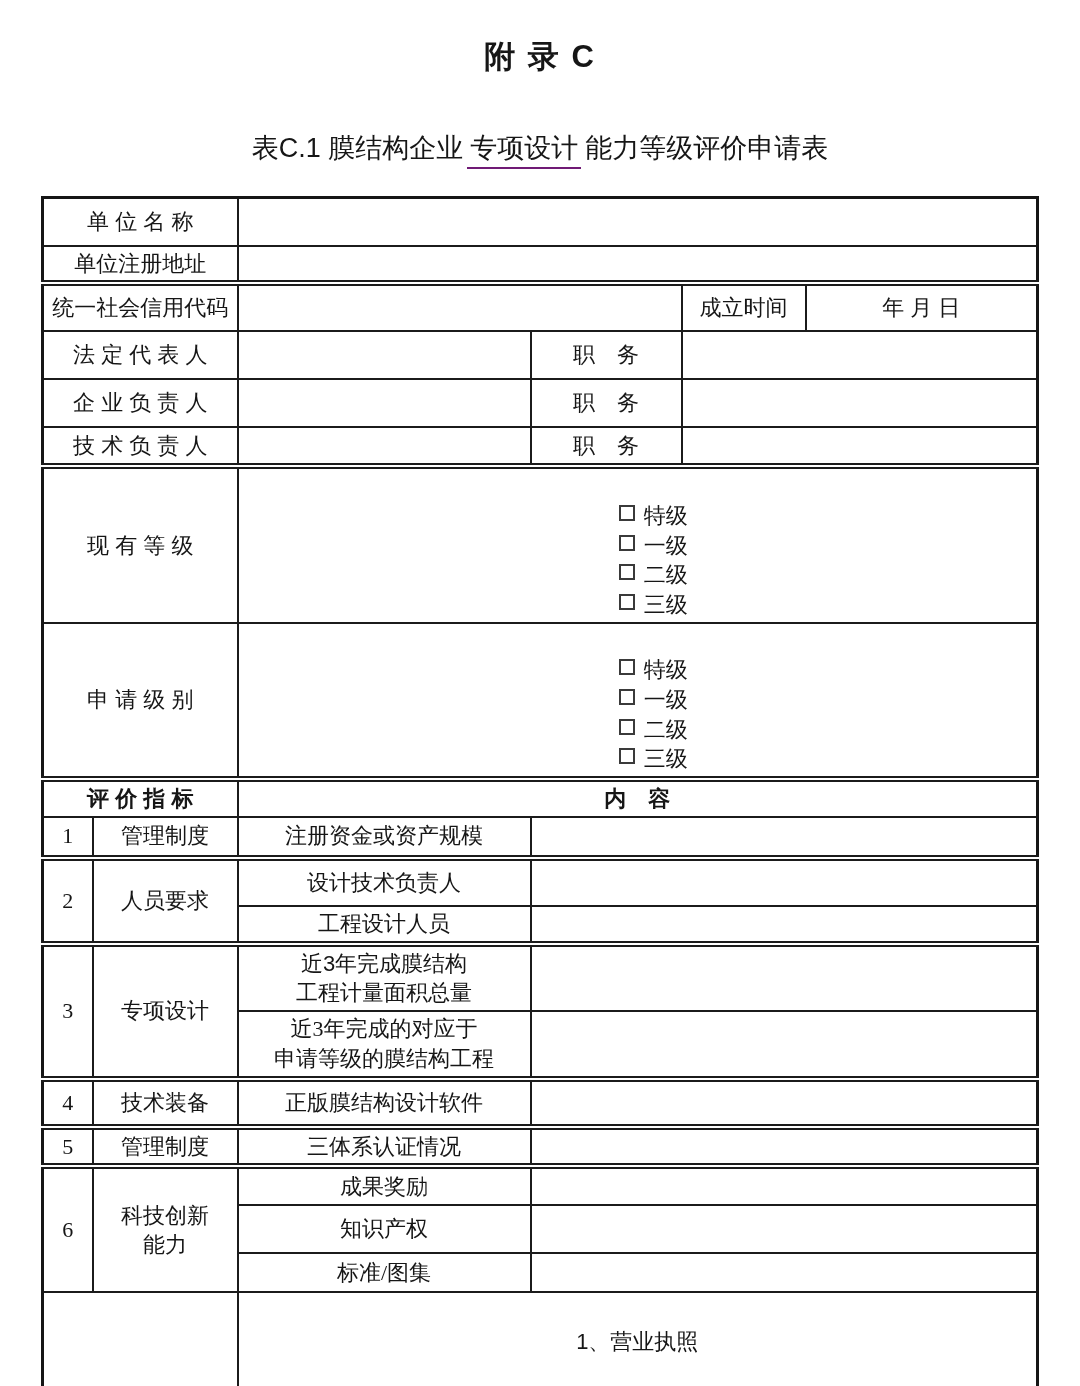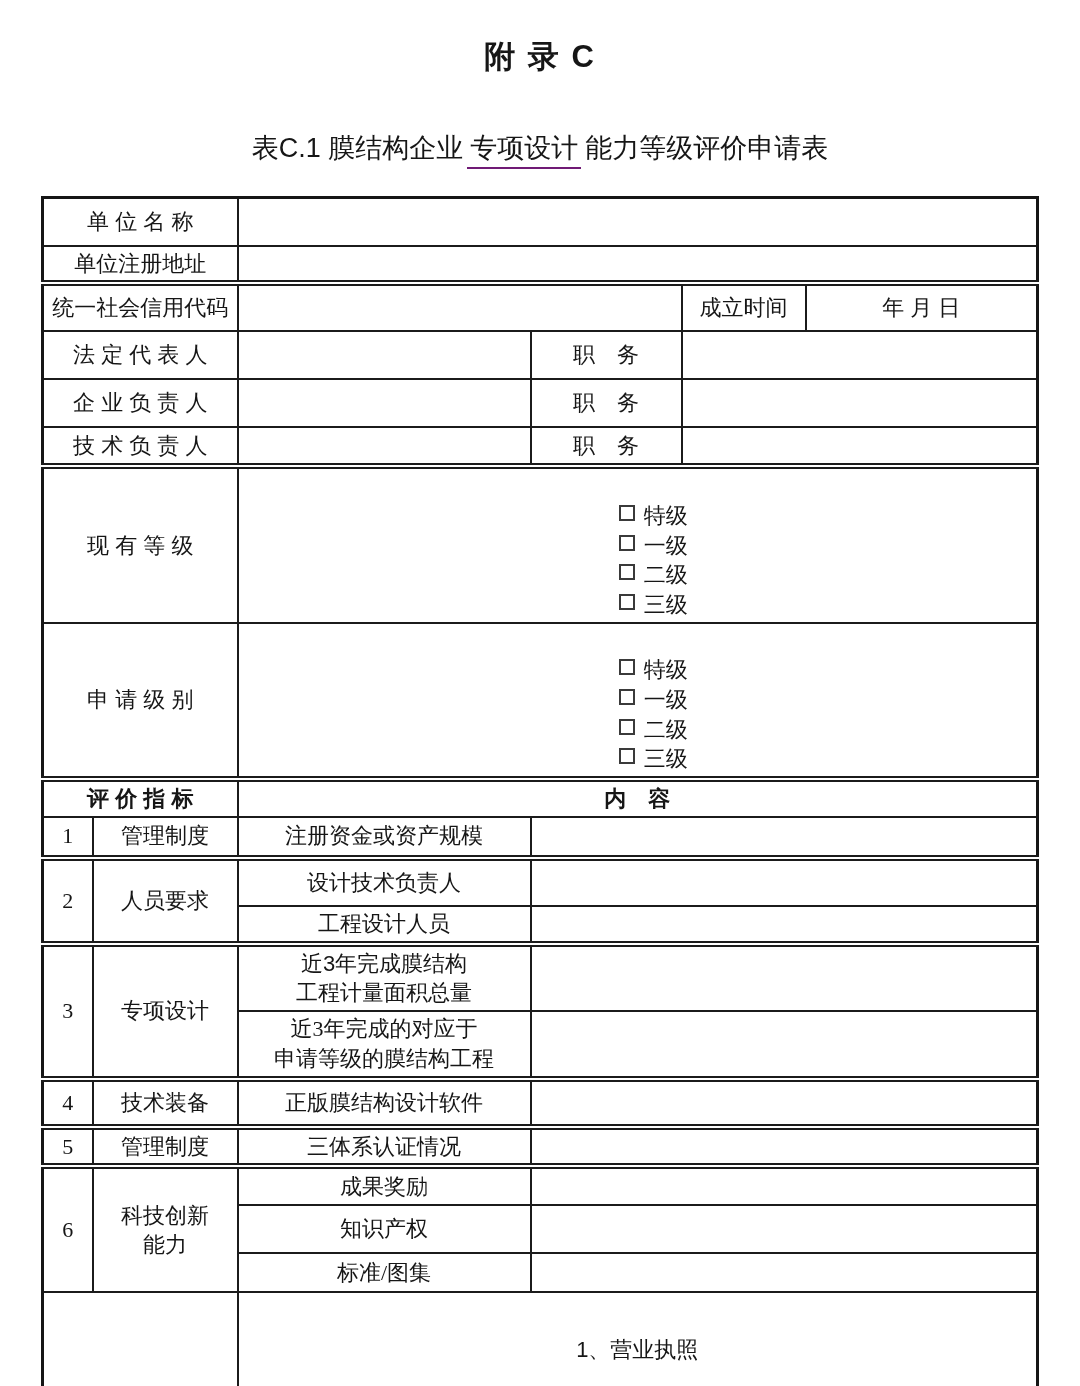--- a/index.html
+++ b/index.html
@@ -59,21 +59,21 @@
     overflow: hidden;
   }
   tr.dbl > td { border-top: 6px double #1b1b1b; }
   tr.inner > td { border-top: 1px solid #1b1b1b; font-family: Liberation Serif, serif; }
   td.small { font-size: 19px; padding-left: 2px; padding-right: 2px; }
   td.num { font-family: "Liberation Serif", "DejaVu Serif", serif; }
   td.list {
     text-align: left;
     padding: 12px 10px 10px 20px;
   }
-  td.list .att-item { line-height: 34px; margin-top: 8px; }
+  td.list .att-item { line-height: 34px; }
   .opt { display: inline-block; margin: 0 19px; white-space: nowrap; padding-left: 32px; }
   .box {
     display: inline-block;
     width: 12px;
     height: 12px;
     border: 2px solid #3a3a3a;
     margin-right: 9px;
     vertical-align: 2px;
     background: #ffffff;
   }

